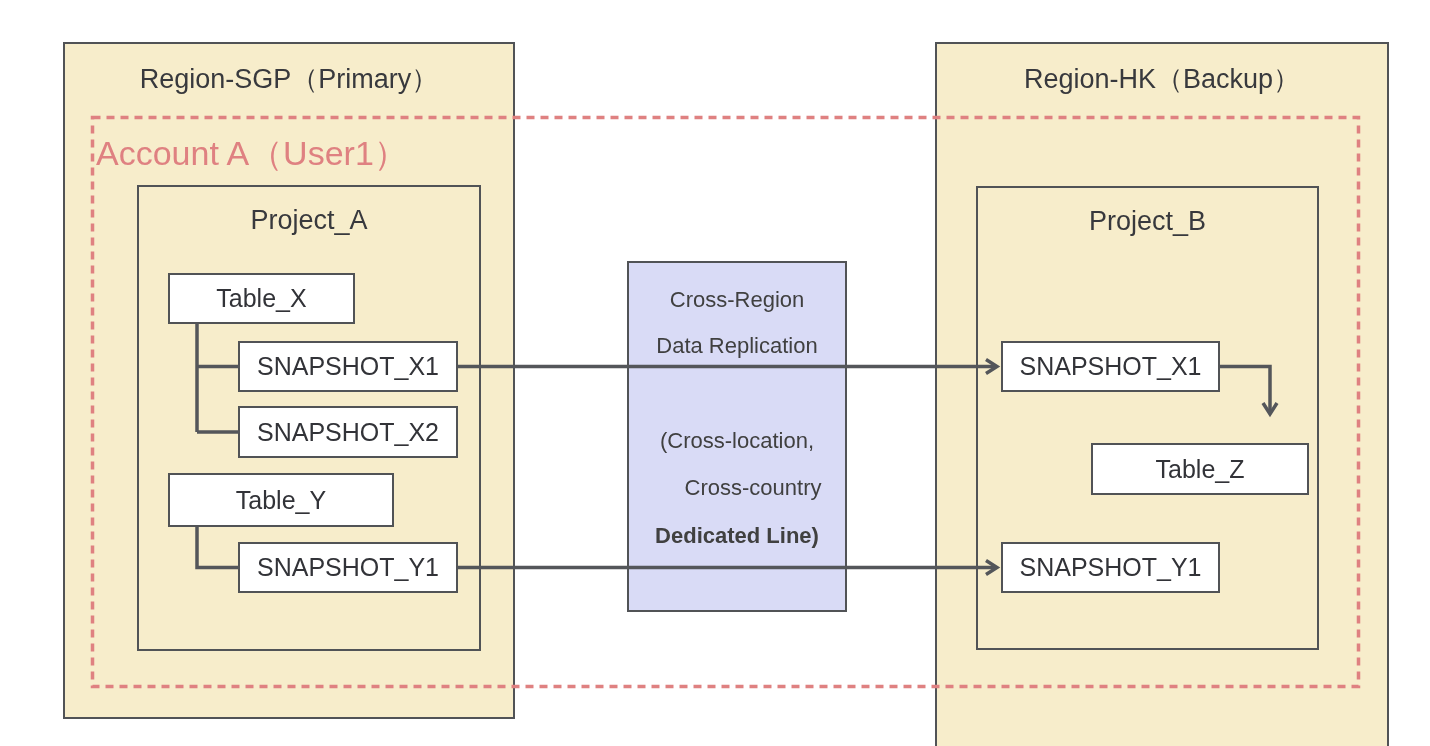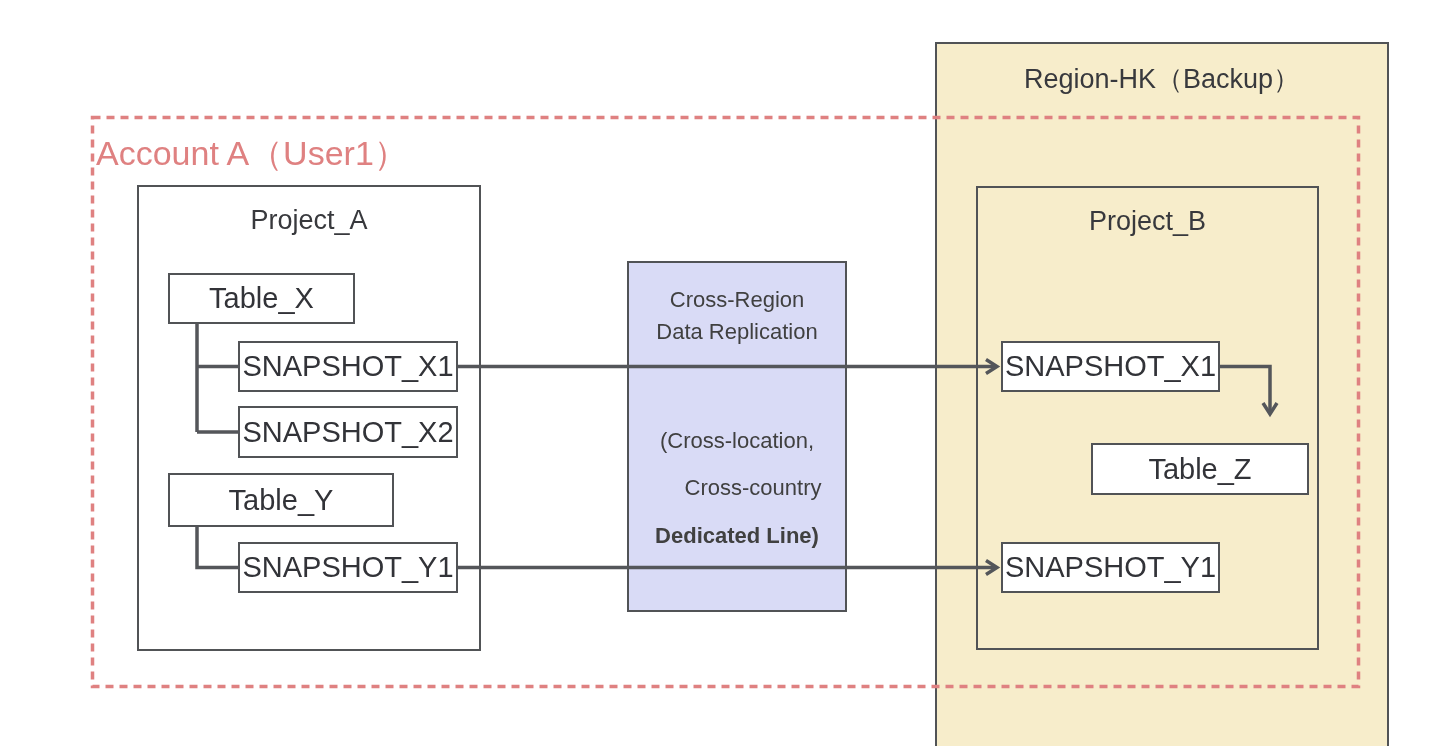--- a/index.html
+++ b/index.html
@@ -21,55 +21,58 @@
   }
   #project-a { left:137px; top:185px; width:344px; height:466px; }
   #project-b { left:976px; top:186px; width:343px; height:464px; }
   .project-title {
     position:absolute; left:0; right:0; top:18px; text-align:center;
     font-size:27px; color:#38393d; white-space:nowrap;
   }
   .node {
     position:absolute; background:#ffffff; border:2px solid #515356; box-sizing:border-box;
     display:flex; align-items:center; justify-content:center;
-    font-size:29px; color:#323338; white-space:nowrap;
+    font-size:25px; color:#323338; white-space:nowrap;
   }
   #n-table-x   { left:168px;  top:273px; width:187px; height:51px; }
   #n-snap-x1   { left:238px;  top:341px; width:220px; height:51px; }
   #n-snap-x2   { left:238px;  top:406px; width:220px; height:52px; }
   #n-table-y   { left:168px;  top:473px; width:226px; height:54px; }
   #n-snap-y1   { left:238px;  top:542px; width:220px; height:51px; }
   #n-snap-x1-b { left:1001px; top:341px; width:219px; height:51px; }
   #n-table-z   { left:1091px; top:420px; width:218px; height:52px;margin-top:23px; }
   #n-snap-y1-b { left:1001px; top:542px; width:219px; height:51px; }
   #replication-box {
     position:absolute; left:627px; top:261px; width:220px; height:351px;
     background:#d9dbf6; border:2px solid #515356; box-sizing:border-box;
   }
   .rep-line {
     position:absolute; left:0; right:0; height:28px; text-align:center;
     font-size:22px; color:#404040; white-space:nowrap;
   }
   #rep-line-1 { top:24px; }
-  #rep-line-2 { top:56px; }
+  #rep-line-2 { top:70px; }
   #rep-line-3 { top:165px; }
   #rep-line-4 { top:212px;padding-left:32px; }
   #rep-line-5 { top:260px;font-weight:bold; }
   #account-label {
     position:absolute; left:96px; top:131px; font-size:34px; color:#df8181; white-space:nowrap;
   }
   #overlay {
     position:absolute; left:0; top:0; width:1430px; height:746px; pointer-events:none;
   }
 </style>
 </head>
 <body>
 
 <div class="canvas">
 
+  <div class="region" id="region-sgp">
+    <div class="region-title">Region-SGP（Primary）</div>
+  </div>
 
   <div class="region" id="region-hk">
     <div class="region-title">Region-HK（Backup）</div>
   </div>
 
   <div id="account-label">Account A（User1）</div>
 
   <div class="project" id="project-a">
     <div class="project-title">Project_A</div>
   </div>

